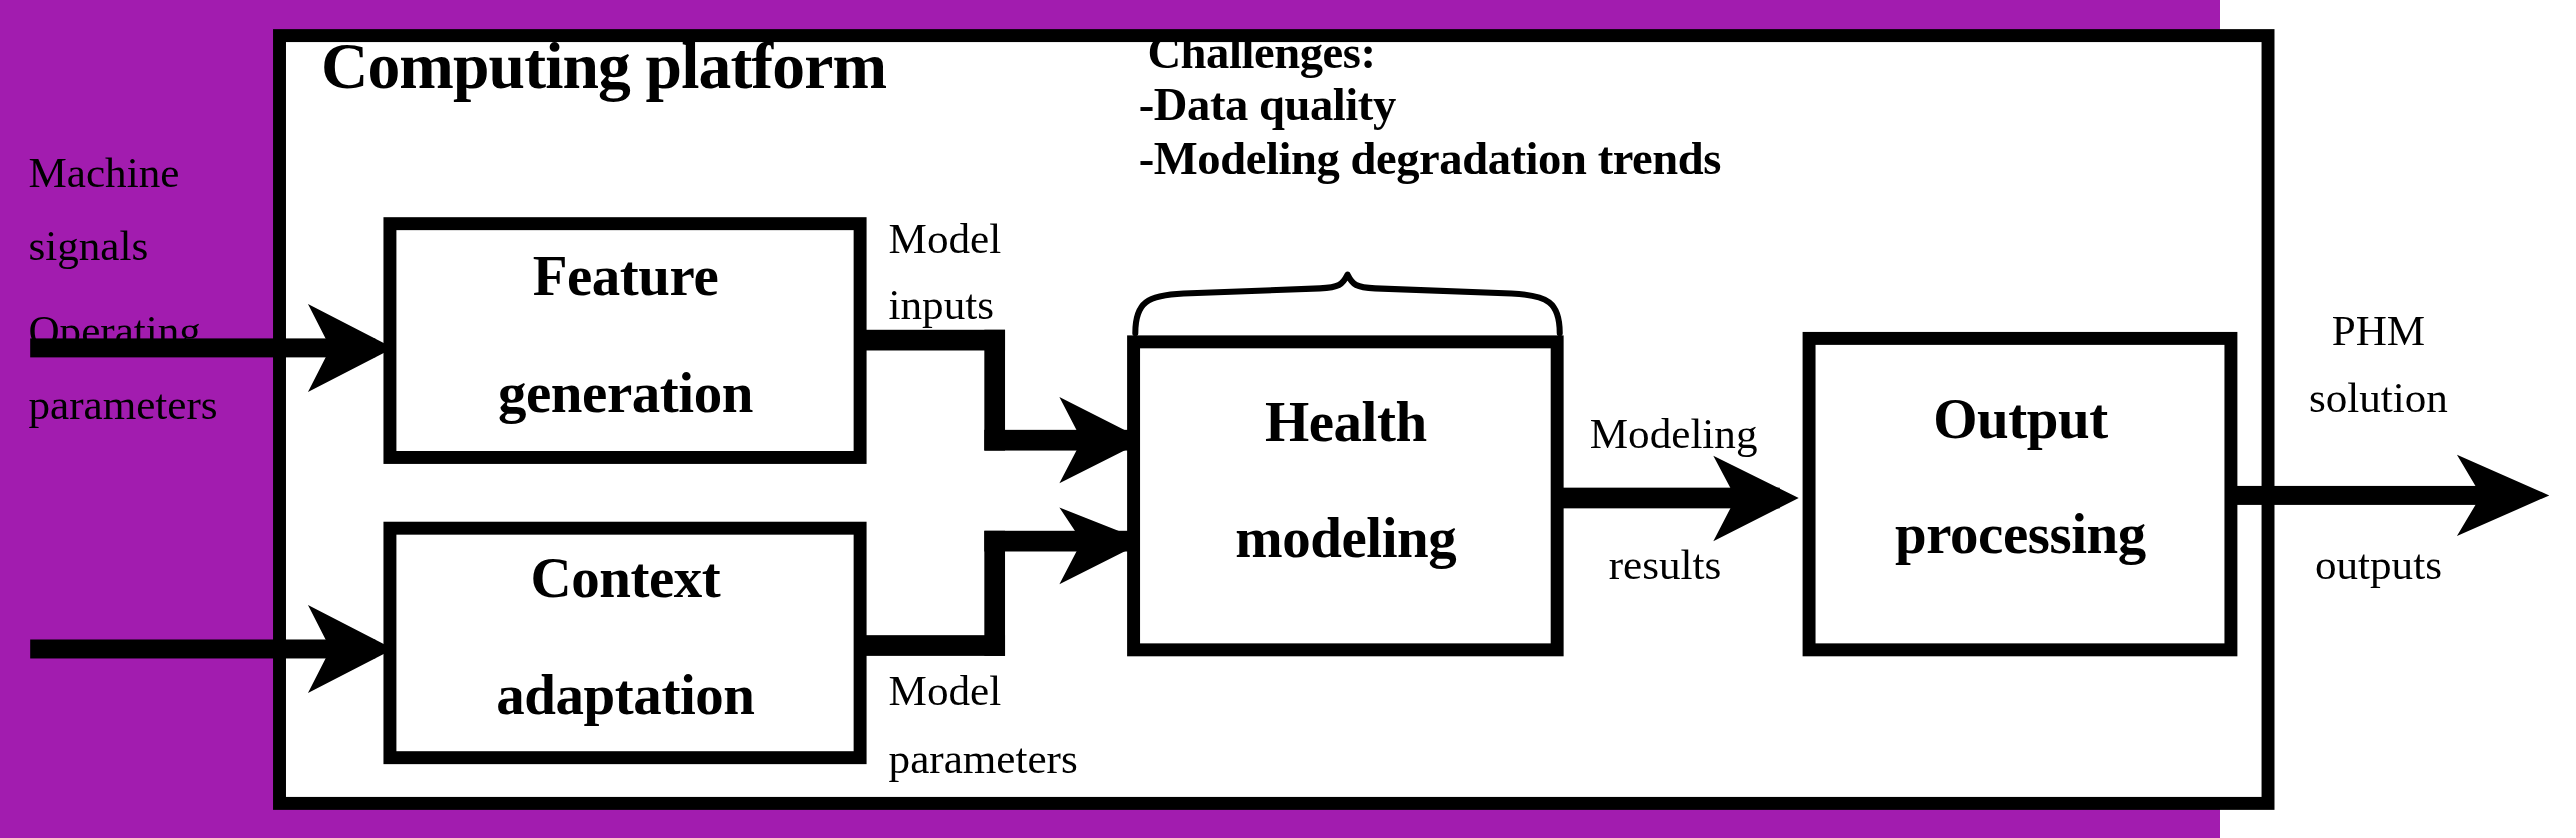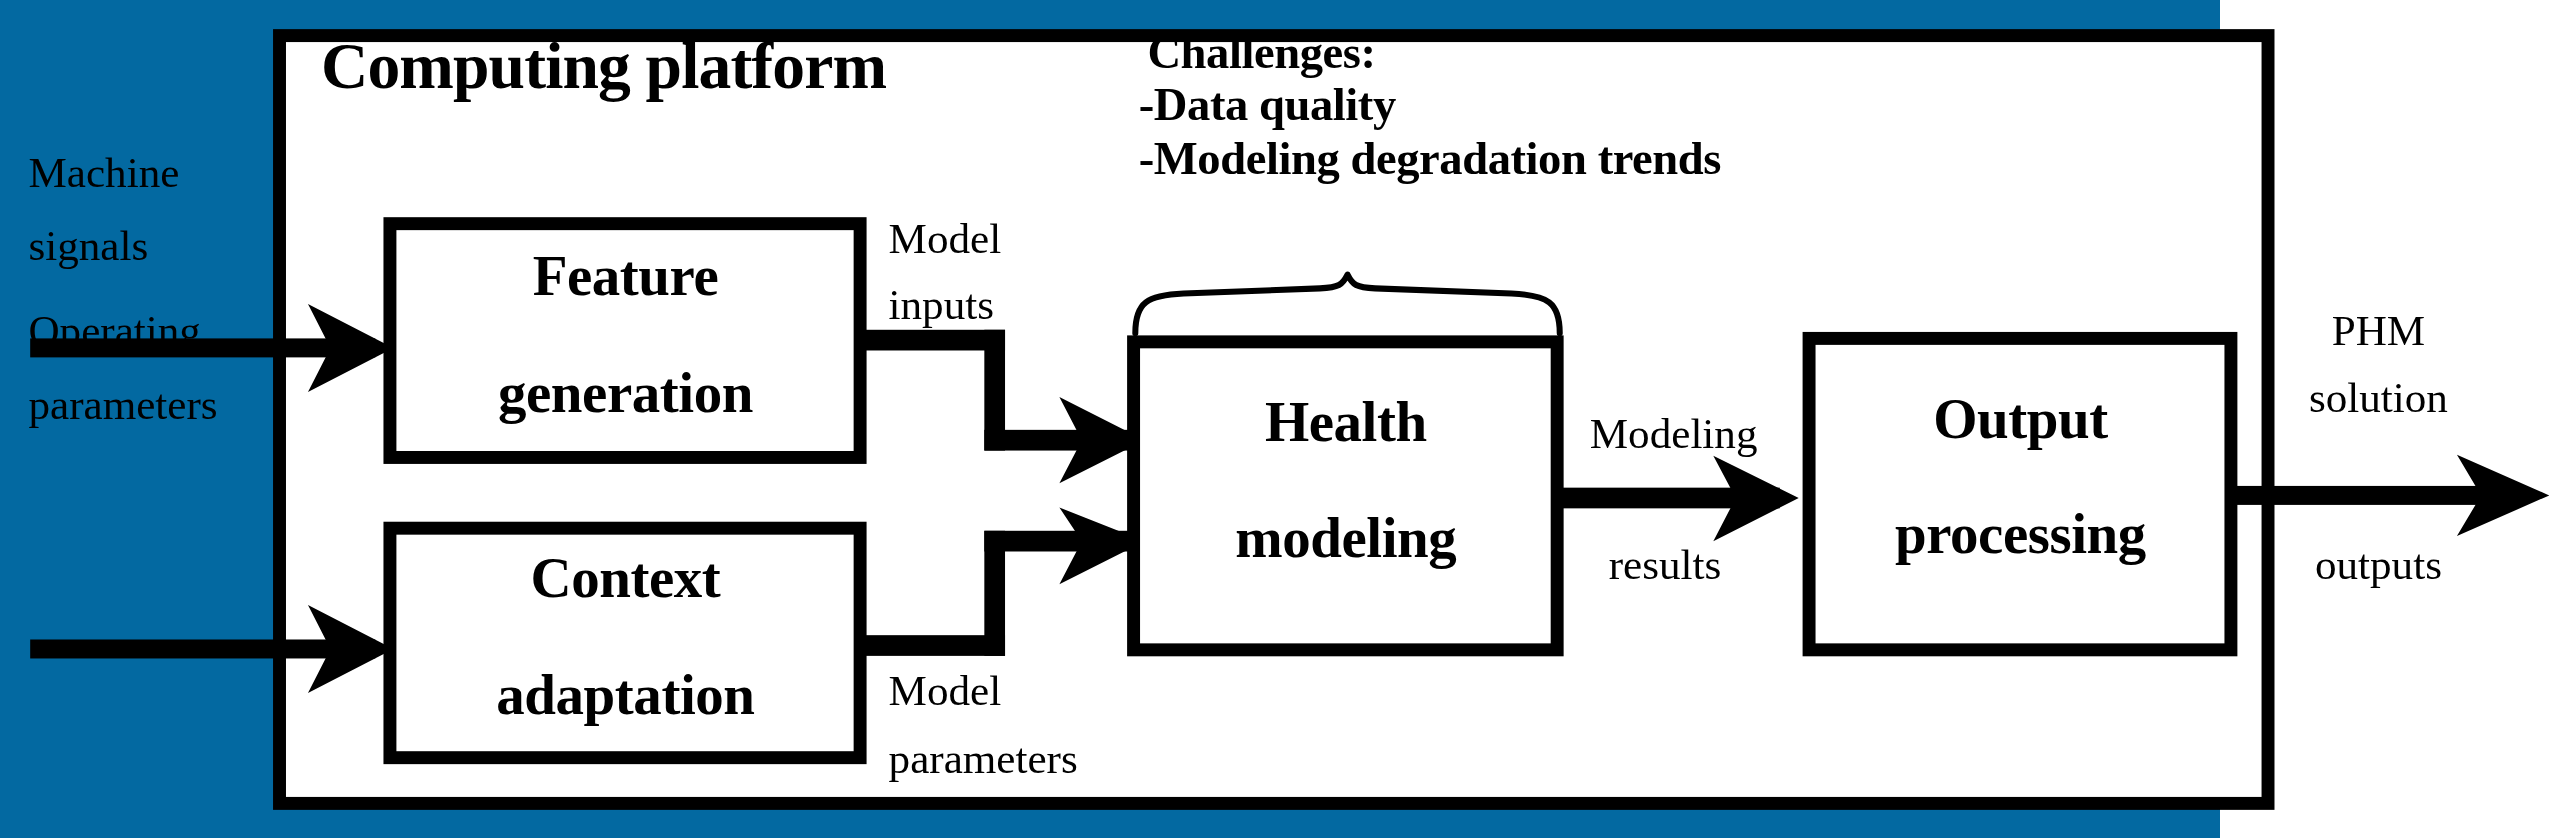--- a/index.html
+++ b/index.html
@@ -12,21 +12,21 @@
     width: 2576px;
     height: 839px;
     overflow: hidden;
     font-family: "Liberation Serif", "DejaVu Serif", serif;
     color: #000000;
   }
   #diagram-root {
     position: relative;
     width: 2220px;
     height: 839px;
-    background: #0369a1;
+    background: #a21caf;
   }
   svg.diagram-canvas {
     position: absolute;
     left: 0;
     top: 0;
     width: 2576px;
     height: 839px;
     display: block;
   }
   

